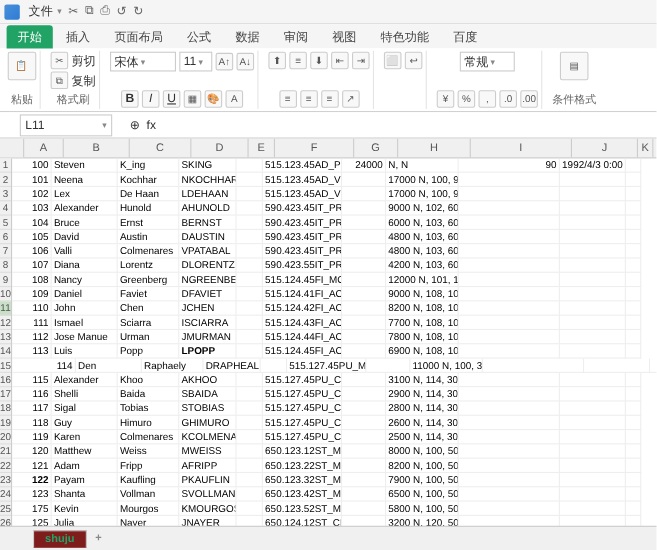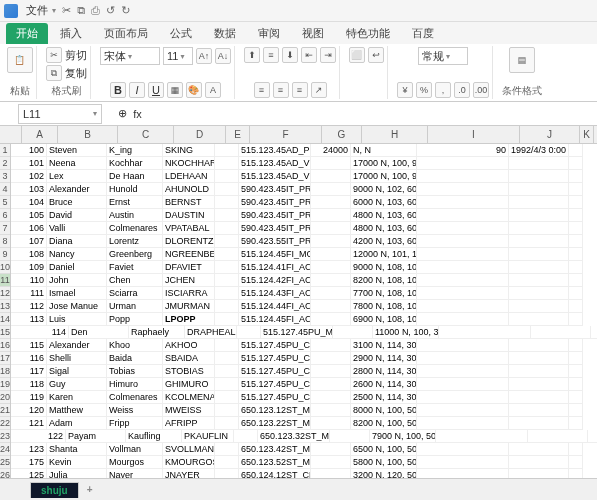--- a/index.html
+++ b/index.html
@@ -30,21 +30,21 @@
 .ch{border-right:1px solid #ccc;text-align:center;line-height:18px;color:#555;font-size:10px}
 .gridbody{display:flex}
 .rowhdrs{width:22px;background:#f0f0f0;border-right:1px solid #ccc}
 .rh{height:13px;line-height:13px;text-align:center;color:#555;font-size:9px;border-bottom:1px solid #ddd}
 .rh.sel{background:#c8e0c8}
 .cells{position:relative}
 .row{display:flex;height:13px}
 .cell{border-right:1px solid #eee;border-bottom:1px solid #eee;padding:0 2px;line-height:13px;font-size:9px;white-space:nowrap;overflow:hidden;color:#000}
 .cell.num{text-align:right}
 .sheettabs{position:absolute;bottom:0;left:0;right:0;height:22px;background:#f0f0f0;border-top:1px solid #ccc;display:flex;align-items:center;padding-left:30px;gap:2px}
-.sheettab{padding:2px 10px;background:#0f172a;border:1px solid #ccc;border-bottom:none;font-size:10px;color:#21a366;font-weight:bold}
+.sheettab{padding:2px 10px;background:#7f1d1d;border:1px solid #ccc;border-bottom:none;font-size:10px;color:#21a366;font-weight:bold}
 .sheettab.plus{background:transparent;border:none;color:#888;padding:2px 6px}
 .chev{font-size:8px;color:#888;margin-left:2px}
 </style>
 </head>
 <body>
 
 <div class="menubar">
   <div class="menu-left">
     <span class="logo"></span>
     <span>文件</span>
@@ -493,21 +493,21 @@
           <div class="cell" style="width: 52px;">AFRIPP</div>
           <div class="cell" style="width: 24px;"></div>
           <div class="cell" style="width: 72px;">650.123.22ST_MAN</div>
           <div class="cell num" style="width: 40px;"></div>
           <div class="cell" style="width: 66px;">8200 N, 100, 50, 2004-02-06 00:00:00″</div>
           <div class="cell num" style="width: 92px;"></div>
           <div class="cell" style="width: 60px;"></div>
           <div class="cell" style="width: 14px;"></div>
         </div>
         <div class="row">
-          <div class="cell num" style="width: 55px;">122</div>
+          <div class="cell num" style="width: 36px; font-weight: bold;">122</div>
           <div class="cell" style="width: 60px;">Payam</div>
           <div class="cell" style="width: 56px;">Kaufling</div>
           <div class="cell" style="width: 52px;">PKAUFLIN</div>
           <div class="cell" style="width: 24px;"></div>
           <div class="cell" style="width: 72px;">650.123.32ST_MAN</div>
           <div class="cell num" style="width: 40px;"></div>
           <div class="cell" style="width: 66px;">7900 N, 100, 50, 2004-02-06 00:00:00″</div>
           <div class="cell num" style="width: 92px;"></div>
           <div class="cell" style="width: 60px;"></div>
           <div class="cell" style="width: 14px;"></div>

